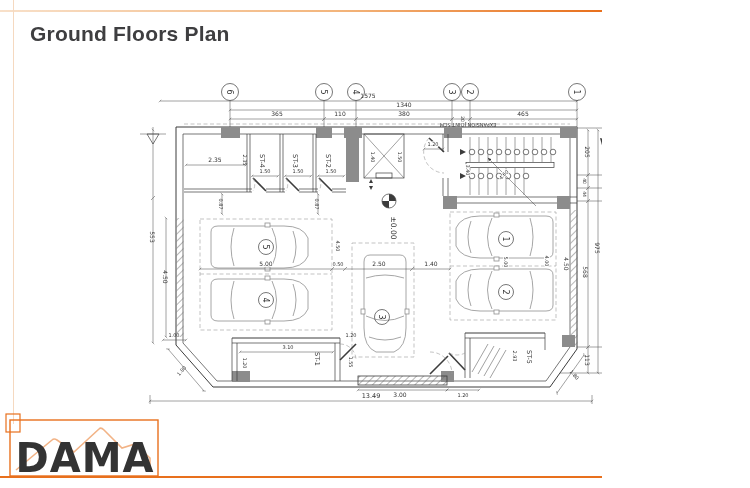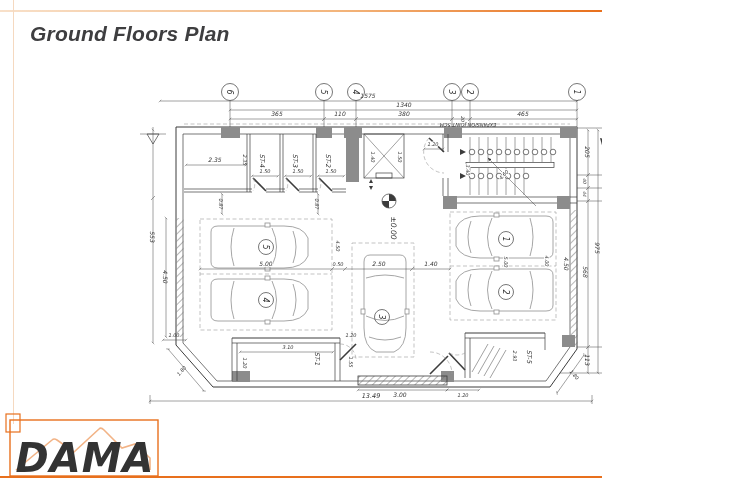--- a/index.html
+++ b/index.html
@@ -1,17 +1,17 @@
 <!DOCTYPE html>
 <html><head>
 <meta charset="utf-8">
 <style>
   html,body{margin:0;padding:0;background:#fff;}
   .page{position:relative;width:602px;height:488px;background:#fff;overflow:hidden;
-        font-family:"Liberation Sans",sans-serif;font-style:italic;}
+        font-family:"Liberation Sans",sans-serif;}
   
   .fr{position:absolute;}
   .fr-top{left:0;top:10px;width:750px;height:2px;
       background:linear-gradient(90deg,#f8e0c9 0%,#f3b57c 45%,#e8701d 80%,#e8701d 100%);}
   .fr-left{left:13px;top:0;width:1px;height:424px;background:#f5d9c0;}
   .fr-rlight{left:735px;top:0;width:1px;height:477px;background:#f5d9c0;}
   .fr-bracket{left:652px;top:23px;width:88px;height:2px;
       background:linear-gradient(90deg,rgba(232,112,29,0),#e8701d 70%);}
   .fr-rdark{left:739px;top:23px;width:2px;height:465px;background:#e8701d;}
   .fr-bottom{left:0;top:476px;width:750px;height:2px;background:#e8701d;}

